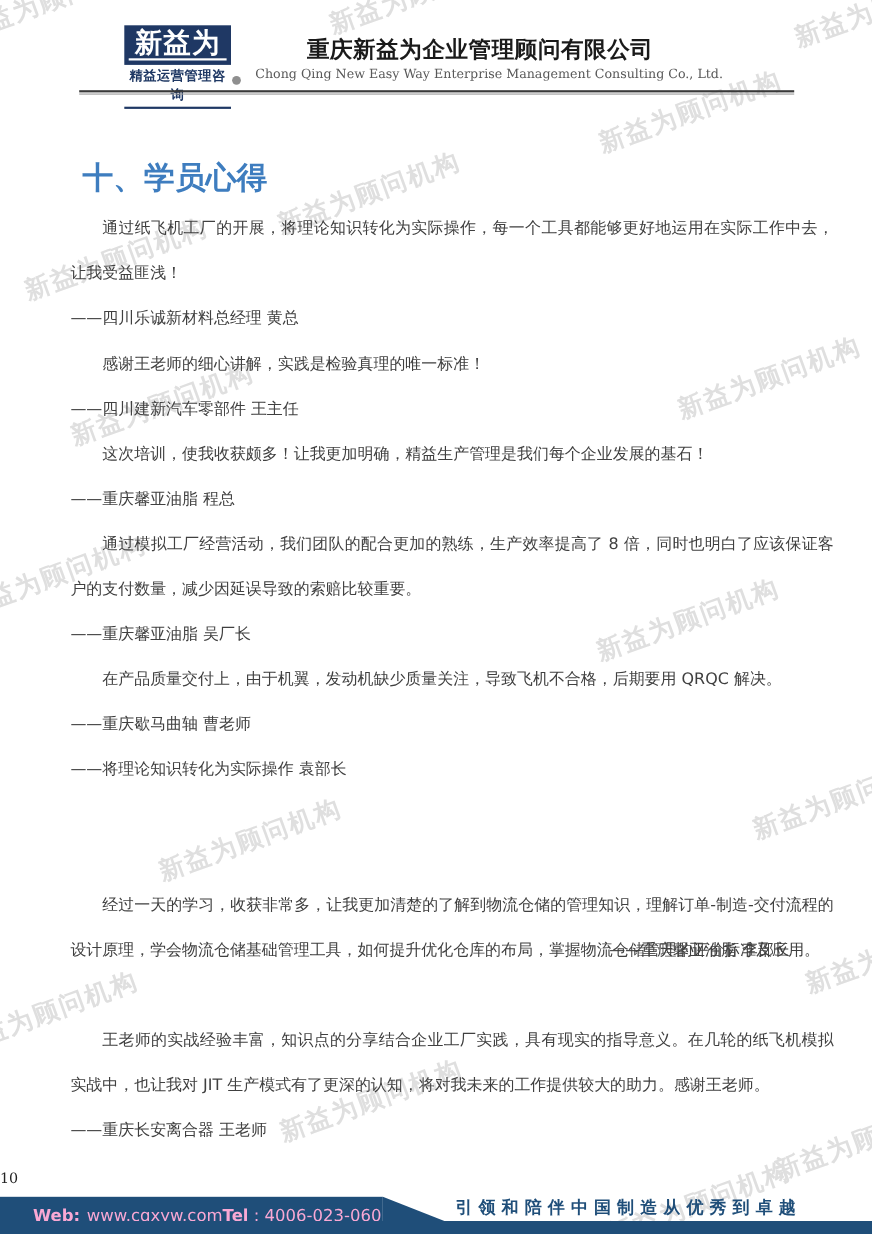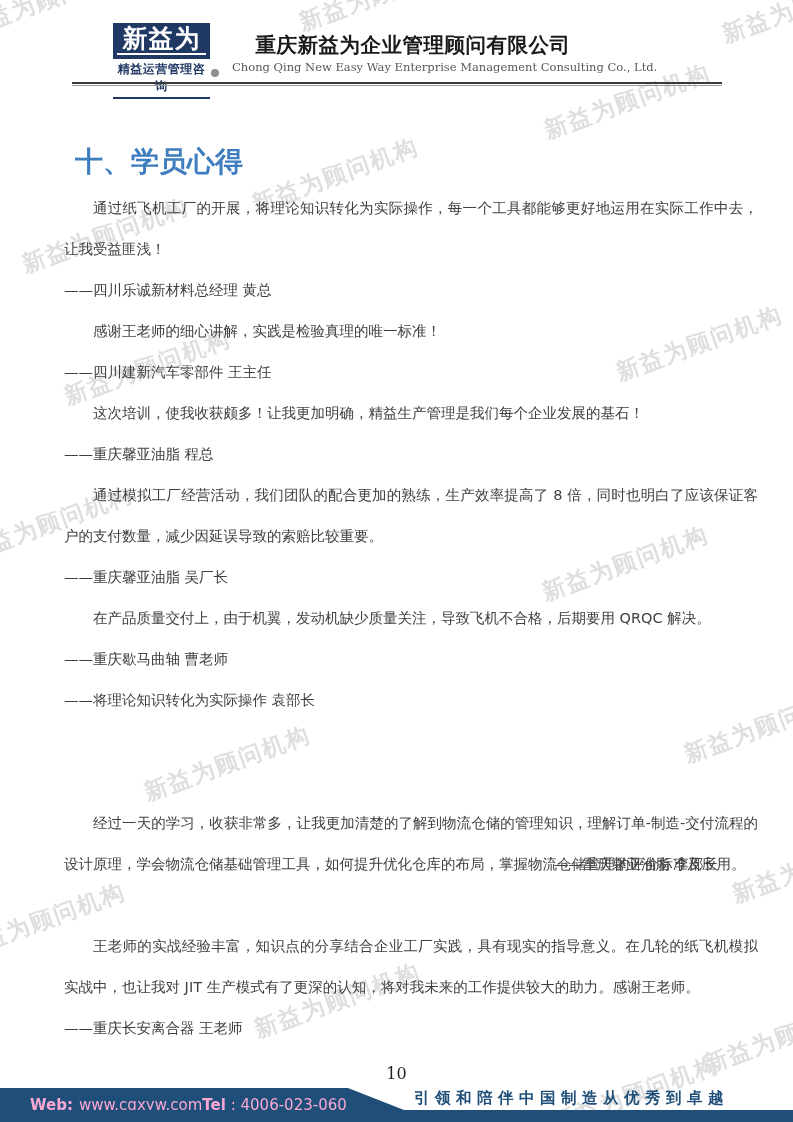--- a/index.html
+++ b/index.html
@@ -40,21 +40,21 @@
   .logo-rule{margin:2px 4px 0 4px;height:2px;background:#fff;}
   .logo-sub{
     position:absolute;left:113px;top:61px;width:97px;text-align:center;
     color:var(--logo-navy);font-weight:bold;font-size:12px;letter-spacing:0.5px;
     border-bottom:2px solid var(--logo-navy);padding-bottom:2px;
   }
   .logo-dot{
     position:absolute;left:211px;top:69px;width:8px;height:8px;border-radius:50%;
     background:#8f8f8f;
   }
-  .company{position:absolute;left:232px;top:31px;width:362px;text-align:center;}
+  .company{position:absolute;left:232px;top:31px;width:362px;text-align:right;}
   .company-cn{
     font-size:20.5px;font-weight:bold;color:#1a1a1a;letter-spacing:0.5px;
     line-height:28px;white-space:nowrap;
   }
   .company-en{
     font-family:"DejaVu Serif","Liberation Serif",serif;
     font-size:11.5px;color:var(--en-gray);line-height:17px;white-space:nowrap;
   }
   .header-rule{position:absolute;left:72px;top:82px;width:650px;height:2px;background:#3a3a3a;}
   .header-rule-shadow{position:absolute;left:72px;top:85px;width:650px;height:1px;background:#9a9a9a;}
@@ -73,22 +73,22 @@
     margin:0;font-size:14.5px;line-height:41px;text-align:left;padding-right:40px;
   }
   .testimonial:nth-child(1){top:188px;} .testimonial:nth-child(2){top:311px;}
   .testimonial:nth-child(3){top:393px;} .testimonial:nth-child(4){top:475px;}
   .testimonial:nth-child(5){top:598px;} .testimonial:nth-child(6){top:680px;}
   .testimonial:nth-child(7){top:803px;} .testimonial:nth-child(8){top:926px;}
   .attr-inline .attribution{position:absolute;right:0;bottom:0;padding-right:40px;}
   
   .footer{position:absolute;left:0;top:0;width:100%;height:100%;z-index:3;pointer-events:none;}
   .page-number{
-    position:absolute;left:0;top:1064px;width:100%;text-align:center;
-    font-family:"DejaVu Serif","Liberation Serif",serif;font-size:16px;color:#222;
+    position:absolute;left:0;top:1064px;width:100%;
+    font-family:"DejaVu Serif","Liberation Serif",serif;font-size:13px;color:#222;
   }
   .footer-left{
     position:absolute;left:0;top:1088px;width:348px;height:34px;
     background:var(--navy);color:#f9a8d4;font-size:15px;line-height:34px;
     padding-left:30px;white-space:nowrap;
   }
   .footer-left b{font-weight:bold;}
   .footer-left .sp{margin-right:6px;}
   .footer-chevron{
     position:absolute;left:348px;top:1088px;width:0;height:0;

